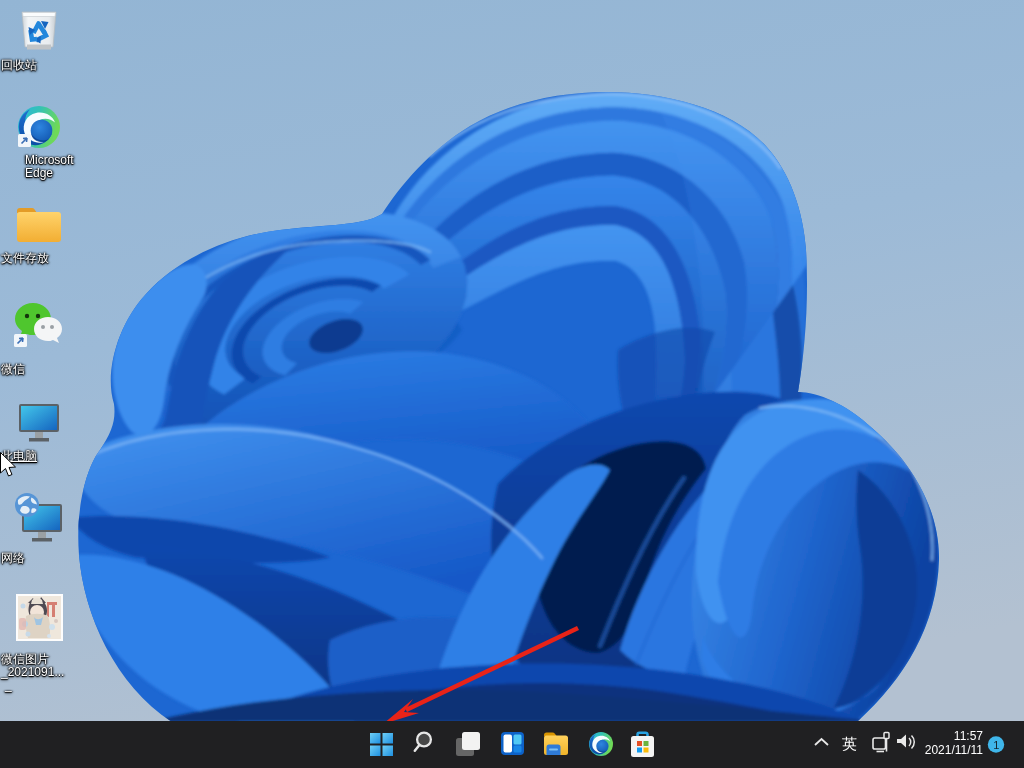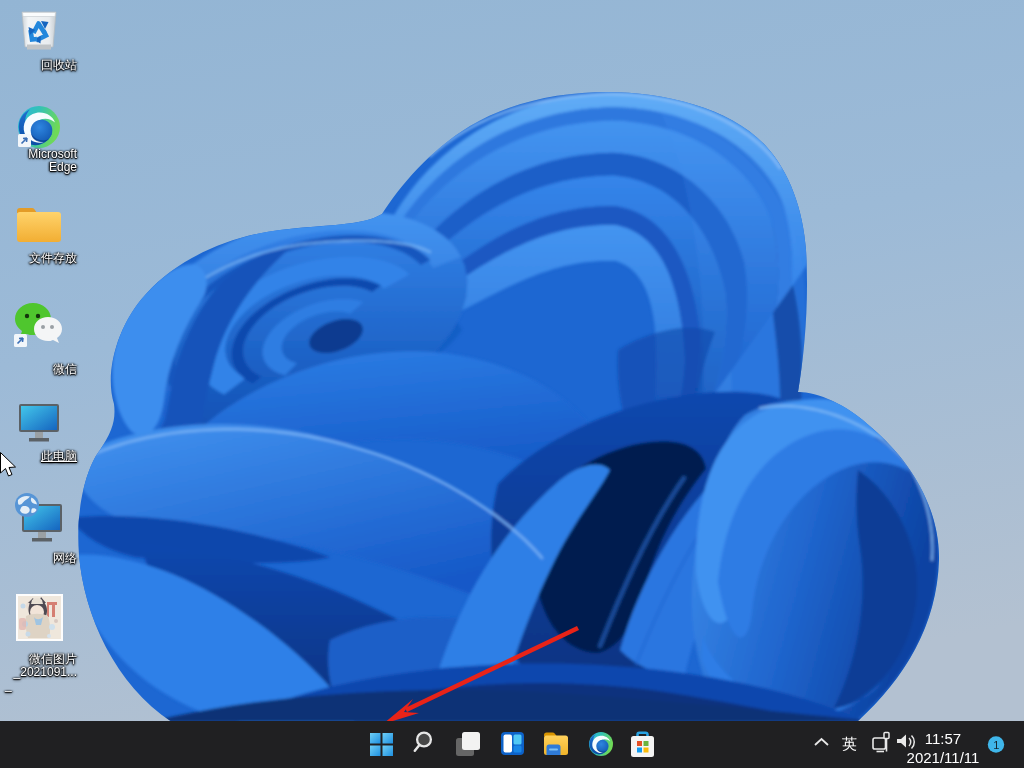--- a/index.html
+++ b/index.html
@@ -1,20 +1,20 @@
 <!DOCTYPE html>
 <html><head><meta charset="utf-8">
 <style>
 html,body{margin:0;padding:0;width:1024px;height:768px;overflow:hidden;background:#9ab8d3;font-family:"Liberation Sans",sans-serif;}
 #stage{position:relative;width:1024px;height:768px;overflow:hidden;}
 #wall{position:absolute;left:0;top:0;}
-.icon{position:absolute;color:#fff;font-size:12px;text-align:right;}
+.icon{position:absolute;color:#fff;font-size:12px;text-align:left;}
 .lbl{text-shadow:0 1px 1px #000,0 1px 3px #000,1px 0 2px #000,-1px 0 2px #000;line-height:13px;}
 #taskbar{position:absolute;left:0;top:721px;width:1024px;height:47px;background:#202022;}
-#clock{position:absolute;right:41px;top:729px;width:80px;text-align:center;color:#fff;font-size:15px;line-height:19px;}
+#clock{position:absolute;right:41px;top:729px;width:80px;text-align:right;color:#fff;font-size:12px;line-height:14px;}
 </style></head>
 <body>
 <div id="stage">
 
 <svg id="wall" width="1024" height="768" viewBox="0 0 1024 768">
 <defs>
 <linearGradient id="bg" x1="0" y1="0" x2="0.25" y2="1">
  <stop offset="0" stop-color="#93b5d4"></stop>
           <stop offset="0.45" stop-color="#9cbad7"></stop>
           <stop offset="1" stop-color="#b3c1d1"></stop>
@@ -167,21 +167,21 @@
    </radialGradient>
   </defs>
   <circle cx="21" cy="21" r="21" fill="url(#eg1)"></circle>
   <path d="M 0.8,21 C 0.8,13 5,6.5 12,3.5 C 7.5,8 6.2,14 8.3,20 C 10.6,27 17,31.5 24,31.5 C 28,31.5 31.5,30 34,27.5 C 31,34.5 24.5,39.5 17,39.2 C 8,38.8 0.8,30.5 0.8,21 Z" fill="url(#eg2)"></path>
   <path d="M 6.5,27 C 3.8,18 8.5,9 18,7 C 26.5,5.2 34.5,9.5 37,16.5 C 33,12.5 26.5,11.5 21.5,14 C 15.5,17 13.3,24 16.3,29.8 C 18.2,33.4 22,35.8 25.8,36 C 19,38.5 10,34.5 6.5,27 Z" fill="#f6fcff"></path>
   <circle cx="23.5" cy="24.5" r="10.8" fill="url(#egball)"></circle>
   <path d="M 13,27.5 a10.8 10.8 0 0 0 19,4.5 C 27.5,36.5 17.5,34.5 13,27.5 Z" fill="#0a4090" opacity="0.8"></path>
   <rect x="0" y="28" width="13" height="13" rx="1.5" fill="#f2f6fa"></rect>
   <path d="M 3.5 37.5 L 9 32 M 9 32 l -4 0.5 M 9 32 l -0.5 4" stroke="#3b6eb5" stroke-width="1.6" fill="none"></path>
  </svg>
- <div class="lbl" style="margin-top:0;">Microsoft<br>Edge</div>
+ <div class="lbl" style="margin-top:6px;padding-left:24px;">Microsoft<br>Edge</div>
 </div>
 
 <div class="icon" style="left:1px;top:206px;width:76px;">
  <svg width="46" height="38" viewBox="0 0 46 38" style="display:block;margin:0 auto;">
   <defs>
         <linearGradient id="fg" x1="0" y1="0" x2="0" y2="1">
    <stop offset="0" stop-color="#ffd36b"></stop>
           <stop offset="1" stop-color="#f2ae33"></stop>
         </linearGradient>
       </defs>

